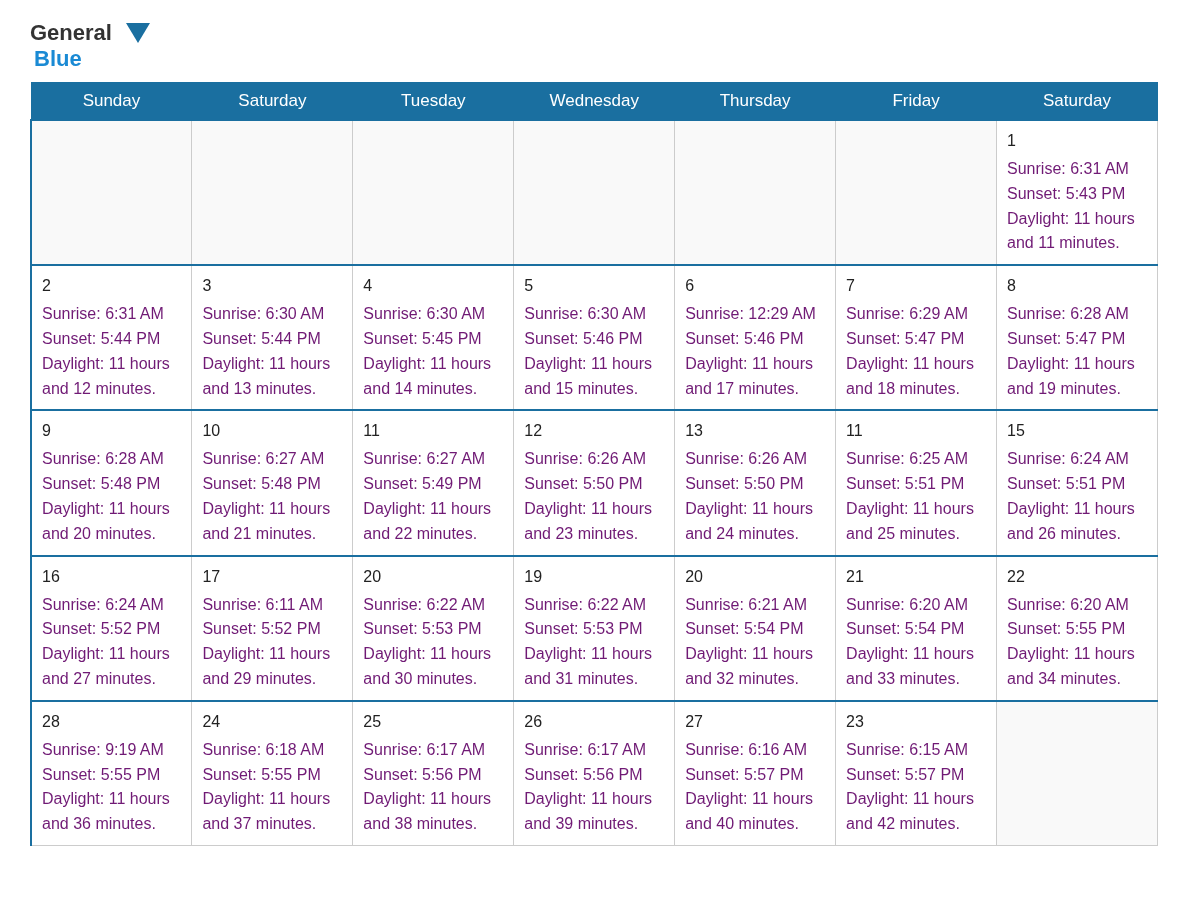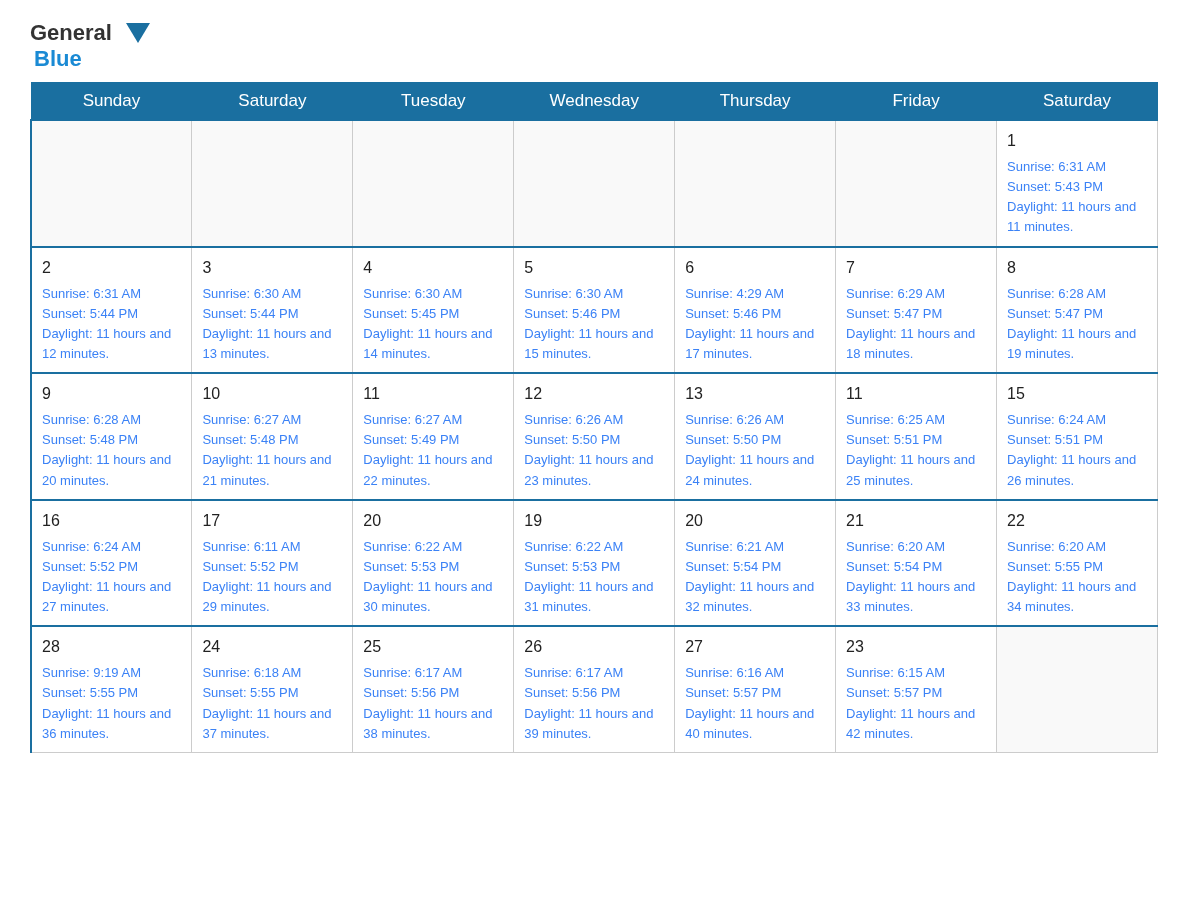--- a/index.html
+++ b/index.html
@@ -82,22 +82,22 @@
       height: 120px;
     }
     .day-num {
       font-size: 16px;
       font-weight: normal;
       color: #222;
       display: block;
       margin-bottom: 4px;
     }
     .day-info {
-      font-size: 13px;
-      color: #3b82f6;
+      font-size: 16px;
+      color: #701a75;
       line-height: 1.55;
     }
     tbody tr td:first-child {
       border-left: 2px solid #1a6fa0;
     }
     tbody tr {
       border-top: 2px solid #1a6fa0;
     }
     .empty-cell {
       background: #f9f9f9;
@@ -170,21 +170,21 @@
         </td>
         <td>
           <span class="day-num">5</span>
           <div class="day-info">Sunrise: 6:30 AM
 Sunset: 5:46 PM
 Daylight: 11 hours
 and 15 minutes.</div>
         </td>
         <td>
           <span class="day-num">6</span>
-          <div class="day-info">Sunrise: 4:29 AM
+          <div class="day-info">Sunrise: 12:29 AM
 Sunset: 5:46 PM
 Daylight: 11 hours
 and 17 minutes.</div>
         </td>
         <td>
           <span class="day-num">7</span>
           <div class="day-info">Sunrise: 6:29 AM
 Sunset: 5:47 PM
 Daylight: 11 hours
 and 18 minutes.</div>

